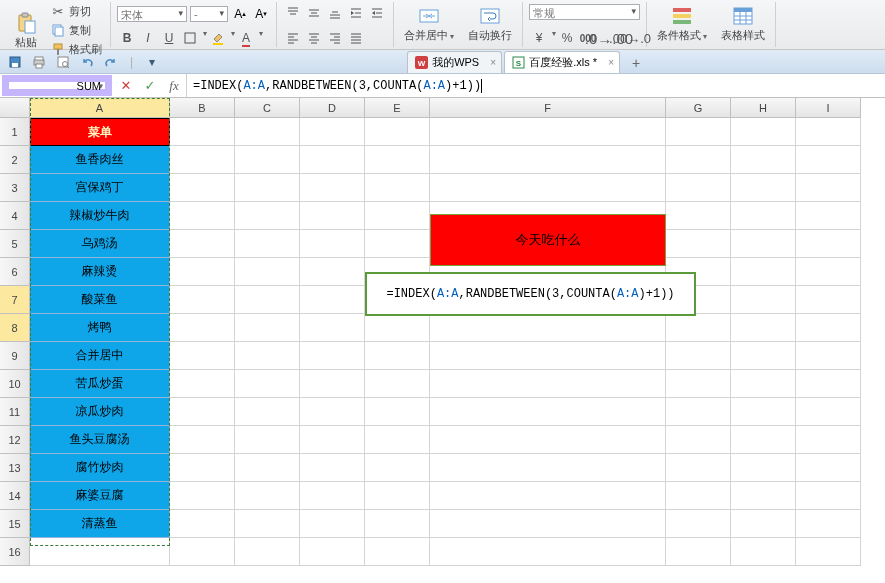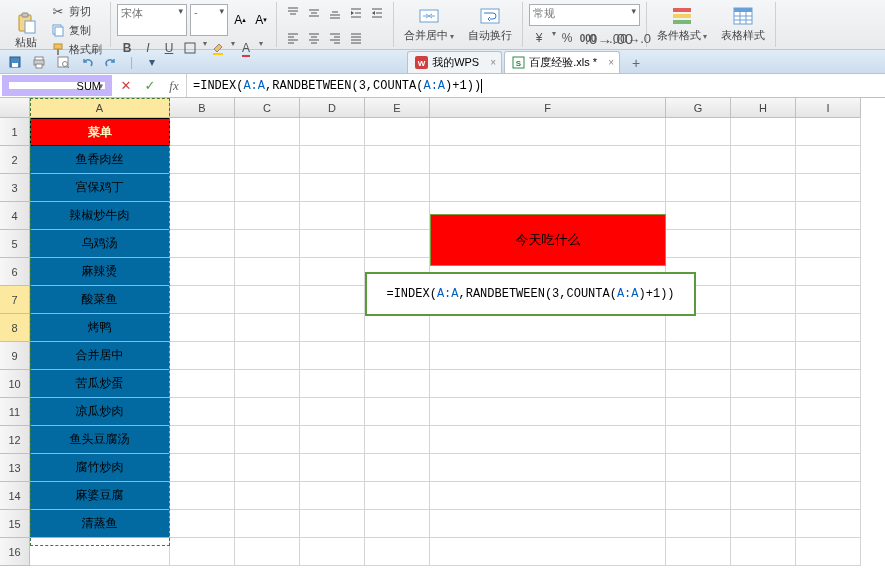--- a/index.html
+++ b/index.html
@@ -8,21 +8,21 @@
 
 .ribbon { height: 50px; background: linear-gradient(#f5f6f7, #e8eaec); border-bottom: 1px solid #c5c5c5; display: flex; padding: 2px 4px; }
 .ribbon-group { display: flex; flex-direction: column; justify-content: space-between; border-right: 1px solid #d0d0d0; padding: 0 6px; position: relative; }
 .ribbon-group.col { align-items: center; }
 .ribbon-top-btn { display: flex; align-items: center; gap: 3px; font-size: 11px; color: #444; padding: 1px 2px; }
 .ribbon-row { display: flex; align-items: center; gap: 2px; }
 .mini-icon { width: 16px; height: 16px; display: inline-flex; align-items: center; justify-content: center; font-size: 13px; color: #555; }
 .big-icon-btn { display: flex; flex-direction: column; align-items: center; justify-content: center; font-size: 11px; color: #444; padding: 2px 4px; cursor: pointer; }
 .big-icon-btn .icn { width: 24px; height: 24px; display: flex; align-items: center; justify-content: center; font-size: 18px; }
 .dd-arrow { font-size: 8px; color: #666; margin-left: 2px; }
-.font-select { height: 32px; border: 1px solid #abadb3; background: #fff; font-size: 11px; padding: 1px 22px 1px 3px; min-width: 70px; color: #777; position: relative; }
+.font-select { height: 16px; border: 1px solid #abadb3; background: #fff; font-size: 11px; padding: 1px 22px 1px 3px; min-width: 70px; color: #777; position: relative; }
 .font-select::after { content: "▾"; position: absolute; right: 3px; font-size: 9px; color: #555; }
 .btn-row { display: flex; gap: 1px; }
 .btn-row .tb { width: 20px; height: 18px; display: flex; align-items: center; justify-content: center; font-size: 12px; color: #555; cursor: pointer; }
 
 
 .qat { height: 24px; background: linear-gradient(#e0ecf7, #cdddee); border-bottom: 1px solid #b5c5d5; display: flex; align-items: center; padding-left: 6px; gap: 6px; }
 .qat .qbtn { width: 18px; height: 18px; display: flex; align-items: center; justify-content: center; color: #3b5b7a; cursor: pointer; }
 
 
 .doc-tabs { height: 24px; background: #e0e6ec; border-bottom: 1px solid #b8c2cc; display: flex; align-items: flex-end; padding-left: 180px; gap: 0; }
@@ -62,21 +62,21 @@
 .c-C { width: 65px; }
 .c-D { width: 65px; }
 .c-E { width: 65px; }
 .c-F { width: 236px; }
 .c-G { width: 65px; }
 .c-H { width: 65px; }
 .c-I { width: 65px; }
 
 
 .menu-header { background: #ff0000; color: #fef9c3; font-weight: bold; border: 1px solid #000 !important; }
-.menu-item { background: #0369a1; border-bottom: 1px solid #95b3d7 !important; border-right: 1px solid #95b3d7 !important; }
+.menu-item { background: #0ea5e9; border-bottom: 1px solid #95b3d7 !important; border-right: 1px solid #95b3d7 !important; }
 
 
 .overlay-banner { position: absolute; left: calc(30px + 140px + 65px*4); top: calc(28px*4 + 4px); width: 236px; height: 52px; background: #ff0000; border: 1px solid #7aa040; display: flex; align-items: center; justify-content: center; font-size: 13px; z-index: 2; }
 .overlay-formula { position: absolute; left: calc(30px + 140px + 65px*3); top: calc(28px*6 + 6px); width: calc(65px + 236px + 30px); height: 44px; background: #fff; border: 2px solid #5a9a3a; display: flex; align-items: center; justify-content: center; font-family: "Courier New", monospace; font-size: 12px; z-index: 3; padding: 0 4px; white-space: nowrap; }
 .overlay-formula .ref { color: #0060c0; }
 .col-h.editing-a { background: #fde8a0; }
 .row-h.editing-f { background: #fde8a0; }
 .a-col-marching { position: absolute; left: 30px; top: 0; width: 140px; height: calc(28px*16); border: 1px dashed #3a7a3a; pointer-events: none; z-index: 1; }
 
 svg { display: block; }

